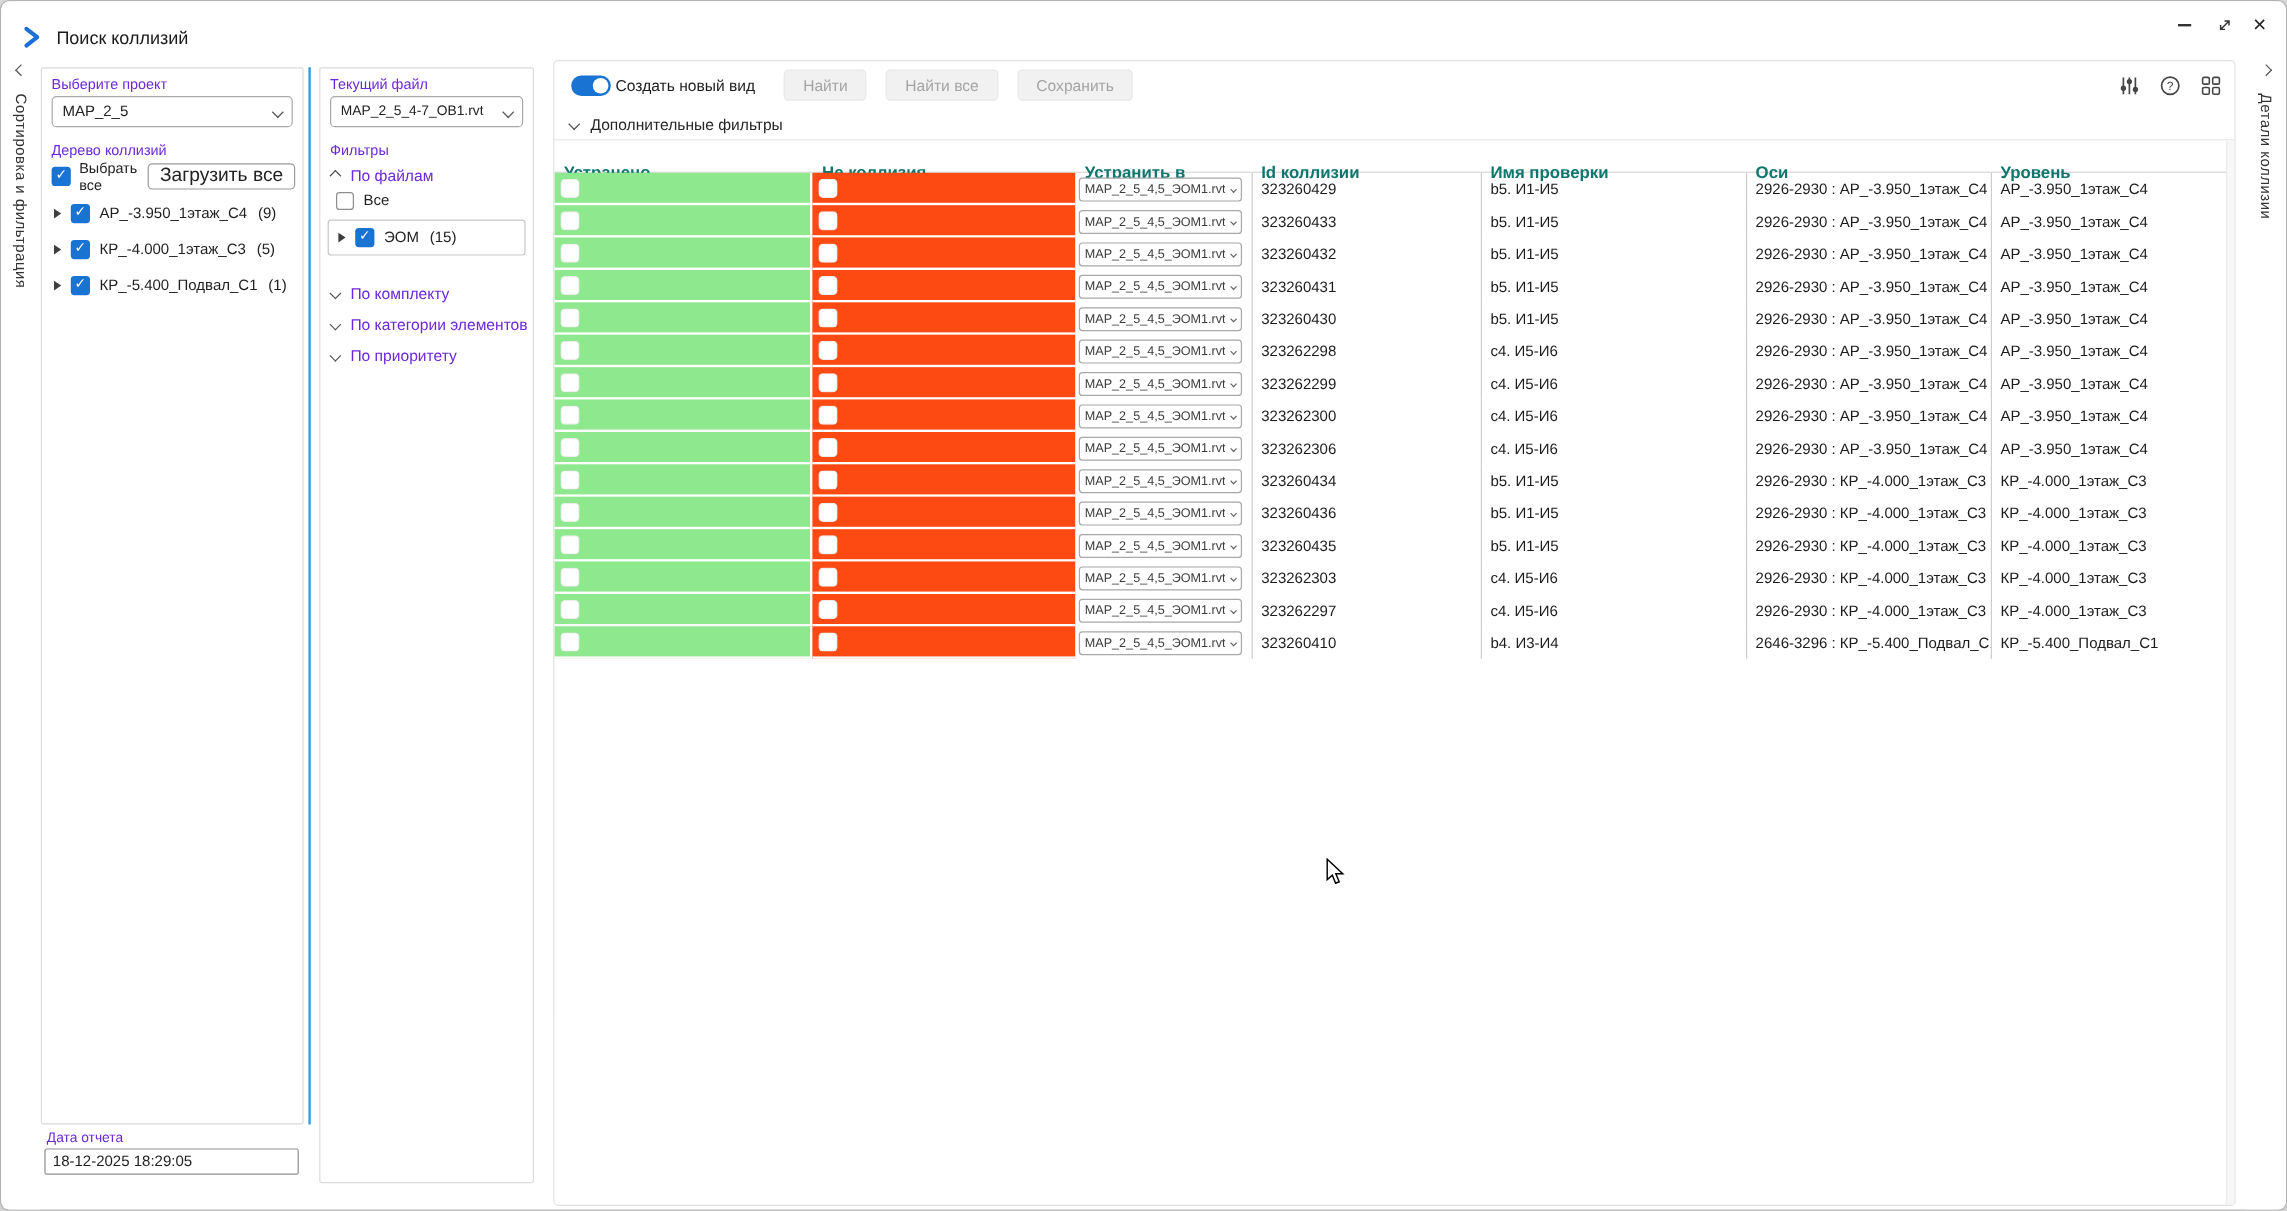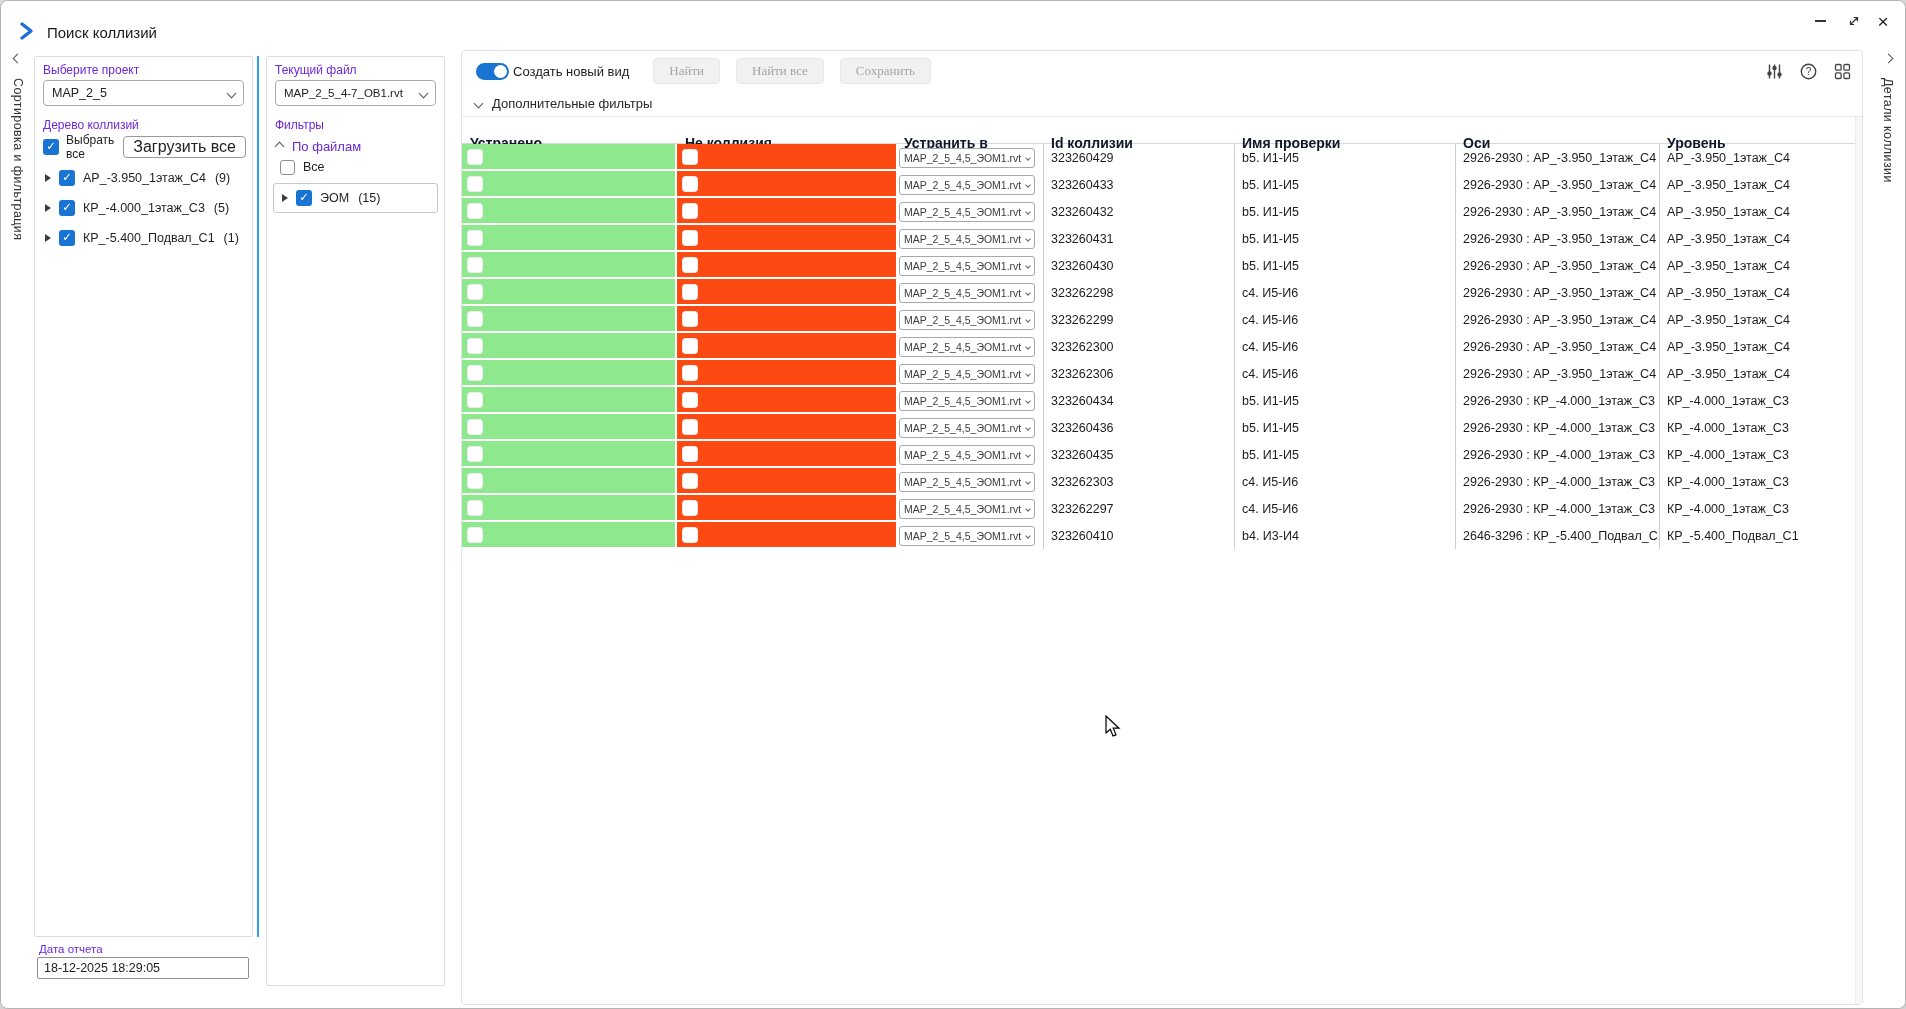--- a/index.html
+++ b/index.html
@@ -82,31 +82,31 @@
   .collapsed-group .sec-row{height:26px;}
 
   
   .main{position:absolute;left:460px;top:49px;width:1402px;height:955px;border:1px solid #e2e2e2;border-radius:4px;
         background:#fff;overflow:hidden;}
   .toolbar{height:40px;display:flex;align-items:center;padding-left:14px;}
   .toggle{width:33px;height:17px;border-radius:9px;background:var(--accent);position:relative;flex:0 0 auto;cursor:pointer;}
   .toggle::after{content:"";position:absolute;right:2px;top:2px;width:13px;height:13px;border-radius:50%;background:#fff;}
   .toggle-label{margin-left:4px;font-size:13px;color:#1d1d1d;}
   .tb-btn{height:26px;padding:4px 15px;margin-left:16px;background:#f1f1f1;color:#a4a4a4;border:1px solid #e7e7e7;
-          border-radius:4px;font-size:13px;font-family:Liberation Serif, serif;cursor:default;}
+          border-radius:4px;font-size:13px;font-family:Liberation Sans, sans-serif;cursor:default;}
   .tb-btn.first{margin-left:24px;}
   .tb-icons{margin-left:auto;margin-right:10px;display:flex;align-items:center;gap:15px;}
   .tb-icons .icon{width:19px;height:19px;display:inline-flex;cursor:pointer;}
 
   .extra-filters{height:26px;display:flex;align-items:center;gap:10px;padding-left:13px;border-bottom:1px solid #e9e9e9;}
   .extra-filters .lbl{font-size:13px;color:#262626;cursor:pointer;}
 
   .thead,.trow{display:grid;grid-template-columns:215px 219px 147px 191px 221px 204px 1fr;}
   .thead{height:27px;align-items:center;border-bottom:1px solid #d6d6d6;}
-  .thead .hcell{font-size:14px;font-weight:700;color:#0f172a;padding-left:8px;white-space:nowrap;overflow:hidden;margin-top:26px;}
+  .thead .hcell{font-size:14px;font-weight:700;color:#0f766e;padding-left:8px;white-space:nowrap;overflow:hidden;margin-top:26px;}
   .trow{height:27px;align-items:stretch;}
   .cell{display:flex;align-items:center;font-size:12.5px;color:#1c1c1c;white-space:nowrap;overflow:hidden;}
   .cgreen{background:var(--green);border-right:2px solid #fff;border-bottom:2px solid #fff;padding-left:5px;}
   .cred{background:var(--red);border-bottom:2px solid #fff;padding-left:5px;}
   .cfix{padding:0 8px 0 3px;}
   .row-select{width:100%;height:20px;border:1px solid #a8a8a8;border-radius:3px;background:#fff;
               display:flex;align-items:center;justify-content:space-between;padding:0 4px;cursor:pointer;}
   .rs-text{font-size:10.5px;color:#3c3c3c;white-space:nowrap;overflow:hidden;}
   .sepcell{border-left:1px solid #cdcdcd;padding-left:7px;}
 
@@ -202,20 +202,34 @@
       <span>Все</span>
     </div>
 
     <div class="file-box">
       <span class="tri"></span>
       <span class="cb checked"></span>
       <span>ЭОМ</span>
       <span class="count">(15)</span>
     </div>
 
+    <div class="collapsed-group">
+      <div class="sec-row">
+        <span class="chev down"></span>
+        <span>По комплекту</span>
+      </div>
+      <div class="sec-row">
+        <span class="chev down"></span>
+        <span>По категории элементов</span>
+      </div>
+      <div class="sec-row">
+        <span class="chev down"></span>
+        <span>По приоритету</span>
+      </div>
+    </div>
   </section>
 
   <section class="main">
     <div class="toolbar">
       <span class="toggle"></span>
       <span class="toggle-label">Создать новый вид</span>
       <button class="tb-btn first">Найти</button>
       <button class="tb-btn">Найти все</button>
       <button class="tb-btn">Сохранить</button>
       <div class="tb-icons">

